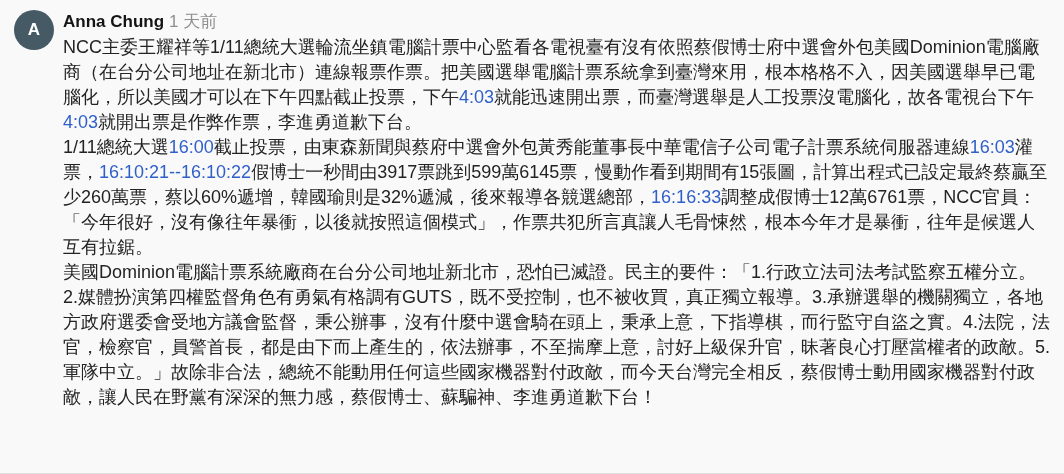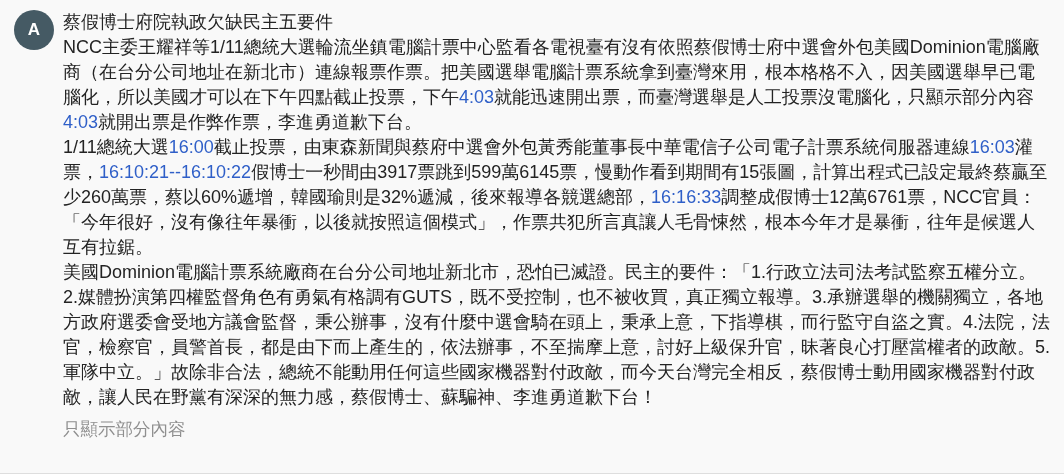--- a/index.html
+++ b/index.html
@@ -71,21 +71,22 @@
   }
 </style>
 </head>
 <body>
 
 <div class="comment">
   <div class="avatar">
     <span>A</span>
   </div>
   <div class="content">
+    <div class="header">
+      <span class="author">Anna Chung</span><span class="time">1 天前</span>
+    </div>
     <div class="body" id="comment-body">
-        <div class="para"><span>蔡假博士府院執政欠缺民主五要件</span></div>
-        <div class="para"><span>NCC主委王耀祥等1/11總統大選輪流坐鎮電腦計票中心監看各電視臺有沒有依照蔡假博士府中選會外包美國Dominion電腦廠商（在台分公司地址在新北市）連線報票作票。把美國選舉電腦計票系統拿到臺灣來用，根本格格不入，因美國選舉早已電腦化，所以美國才可以在下午四點截止投票，下午</span><span class="tlink">4:03</span><span>就能迅速開出票，而臺灣選舉是人工投票沒電腦化，只顯示部分內容</span><span class="tlink">4:03</span><span>就開出票是作弊作票，李進勇道歉下台。</span></div>
+        <div class="para"><span>NCC主委王耀祥等1/11總統大選輪流坐鎮電腦計票中心監看各電視臺有沒有依照蔡假博士府中選會外包美國Dominion電腦廠商（在台分公司地址在新北市）連線報票作票。把美國選舉電腦計票系統拿到臺灣來用，根本格格不入，因美國選舉早已電腦化，所以美國才可以在下午四點截止投票，下午</span><span class="tlink">4:03</span><span>就能迅速開出票，而臺灣選舉是人工投票沒電腦化，故各電視台下午</span><span class="tlink">4:03</span><span>就開出票是作弊作票，李進勇道歉下台。</span></div>
         <div class="para"><span>1/11總統大選</span><span class="tlink">16:00</span><span>截止投票，由東森新聞與蔡府中選會外包黃秀能董事長中華電信子公司電子計票系統伺服器連線</span><span class="tlink">16:03</span><span>灌票，</span><span class="tlink">16:10:21--16:10:22</span><span>假博士一秒間由3917票跳到599萬6145票，慢動作看到期間有15張圖，計算出程式已設定最終蔡贏至少260萬票，蔡以60%遞增，韓國瑜則是32%遞減，後來報導各競選總部，</span><span class="tlink">16:16:33</span><span>調整成假博士12萬6761票，NCC官員：「今年很好，沒有像往年暴衝，以後就按照這個模式」，作票共犯所言真讓人毛骨悚然，根本今年才是暴衝，往年是候選人互有拉鋸。</span></div>
         <div class="para"><span>美國Dominion電腦計票系統廠商在台分公司地址新北市，恐怕已滅證。民主的要件：「1.行政立法司法考試監察五權分立。2.媒體扮演第四權監督角色有勇氣有格調有GUTS，既不受控制，也不被收買，真正獨立報導。3.承辦選舉的機關獨立，各地方政府選委會受地方議會監督，秉公辦事，沒有什麼中選會騎在頭上，秉承上意，下指導棋，而行監守自盜之實。4.法院，法官，檢察官，員警首長，都是由下而上產生的，依法辦事，不至揣摩上意，討好上級保升官，昧著良心打壓當權者的政敵。5.軍隊中立。」故除非合法，總統不能動用任何這些國家機器對付政敵，而今天台灣完全相反，蔡假博士動用國家機器對付政敵，讓人民在野黨有深深的無力感，蔡假博士、蘇騙神、李進勇道歉下台！</span></div>
       </div>
-    <div class="readmore">只顯示部分內容</div>
   </div>
 </div>
 
 </body></html>

